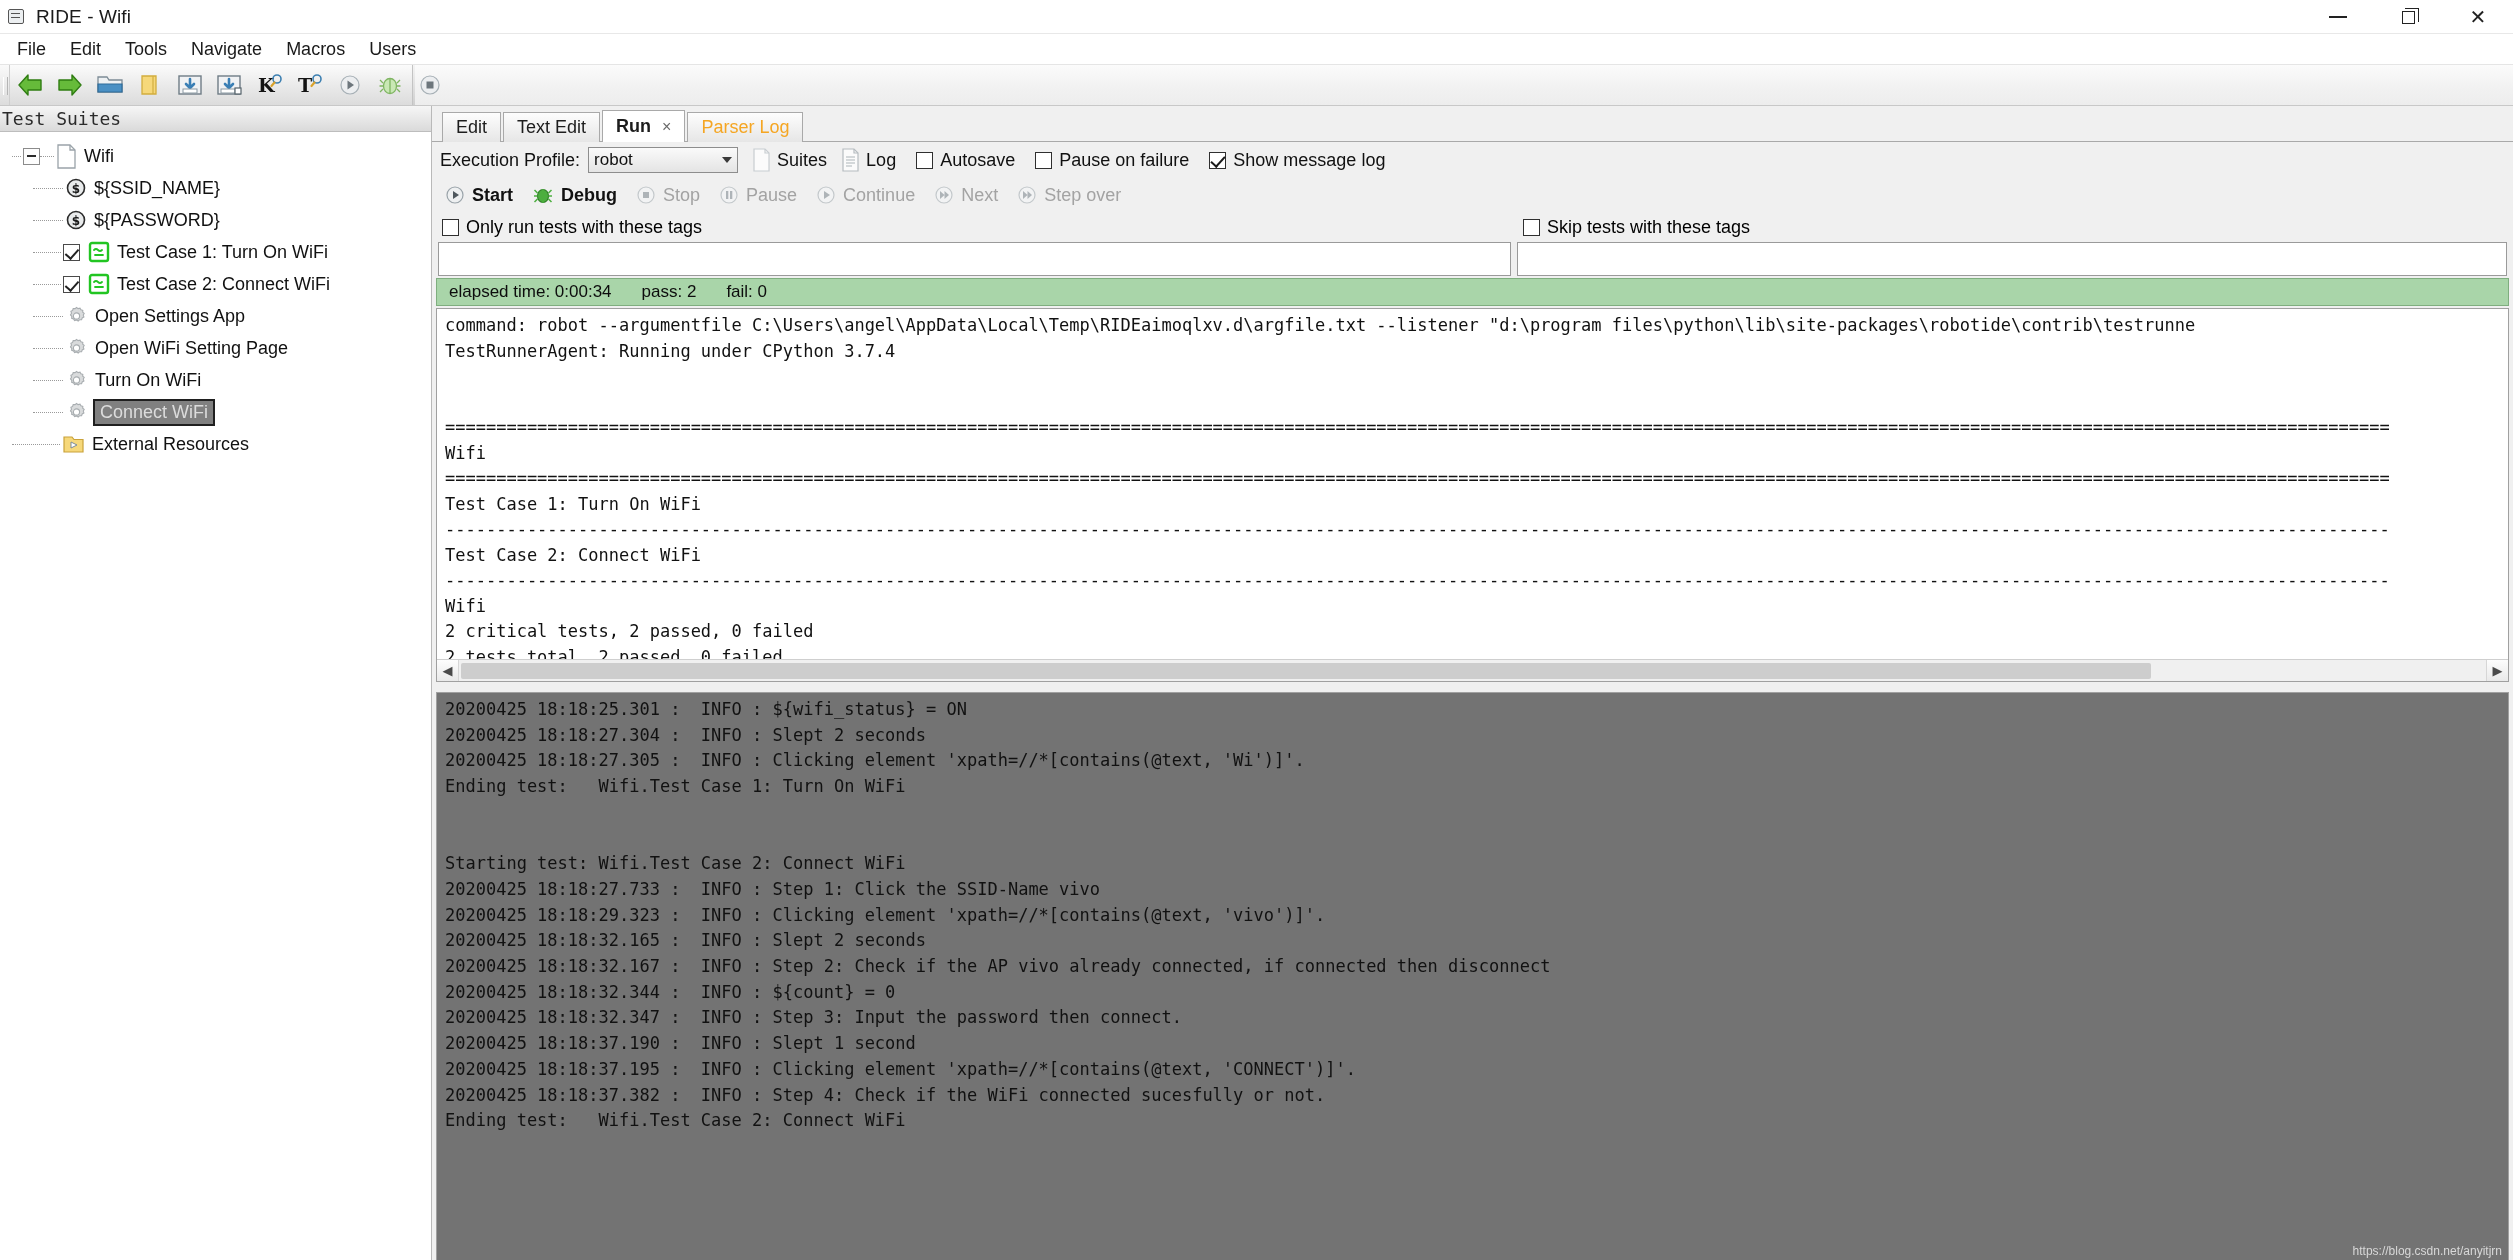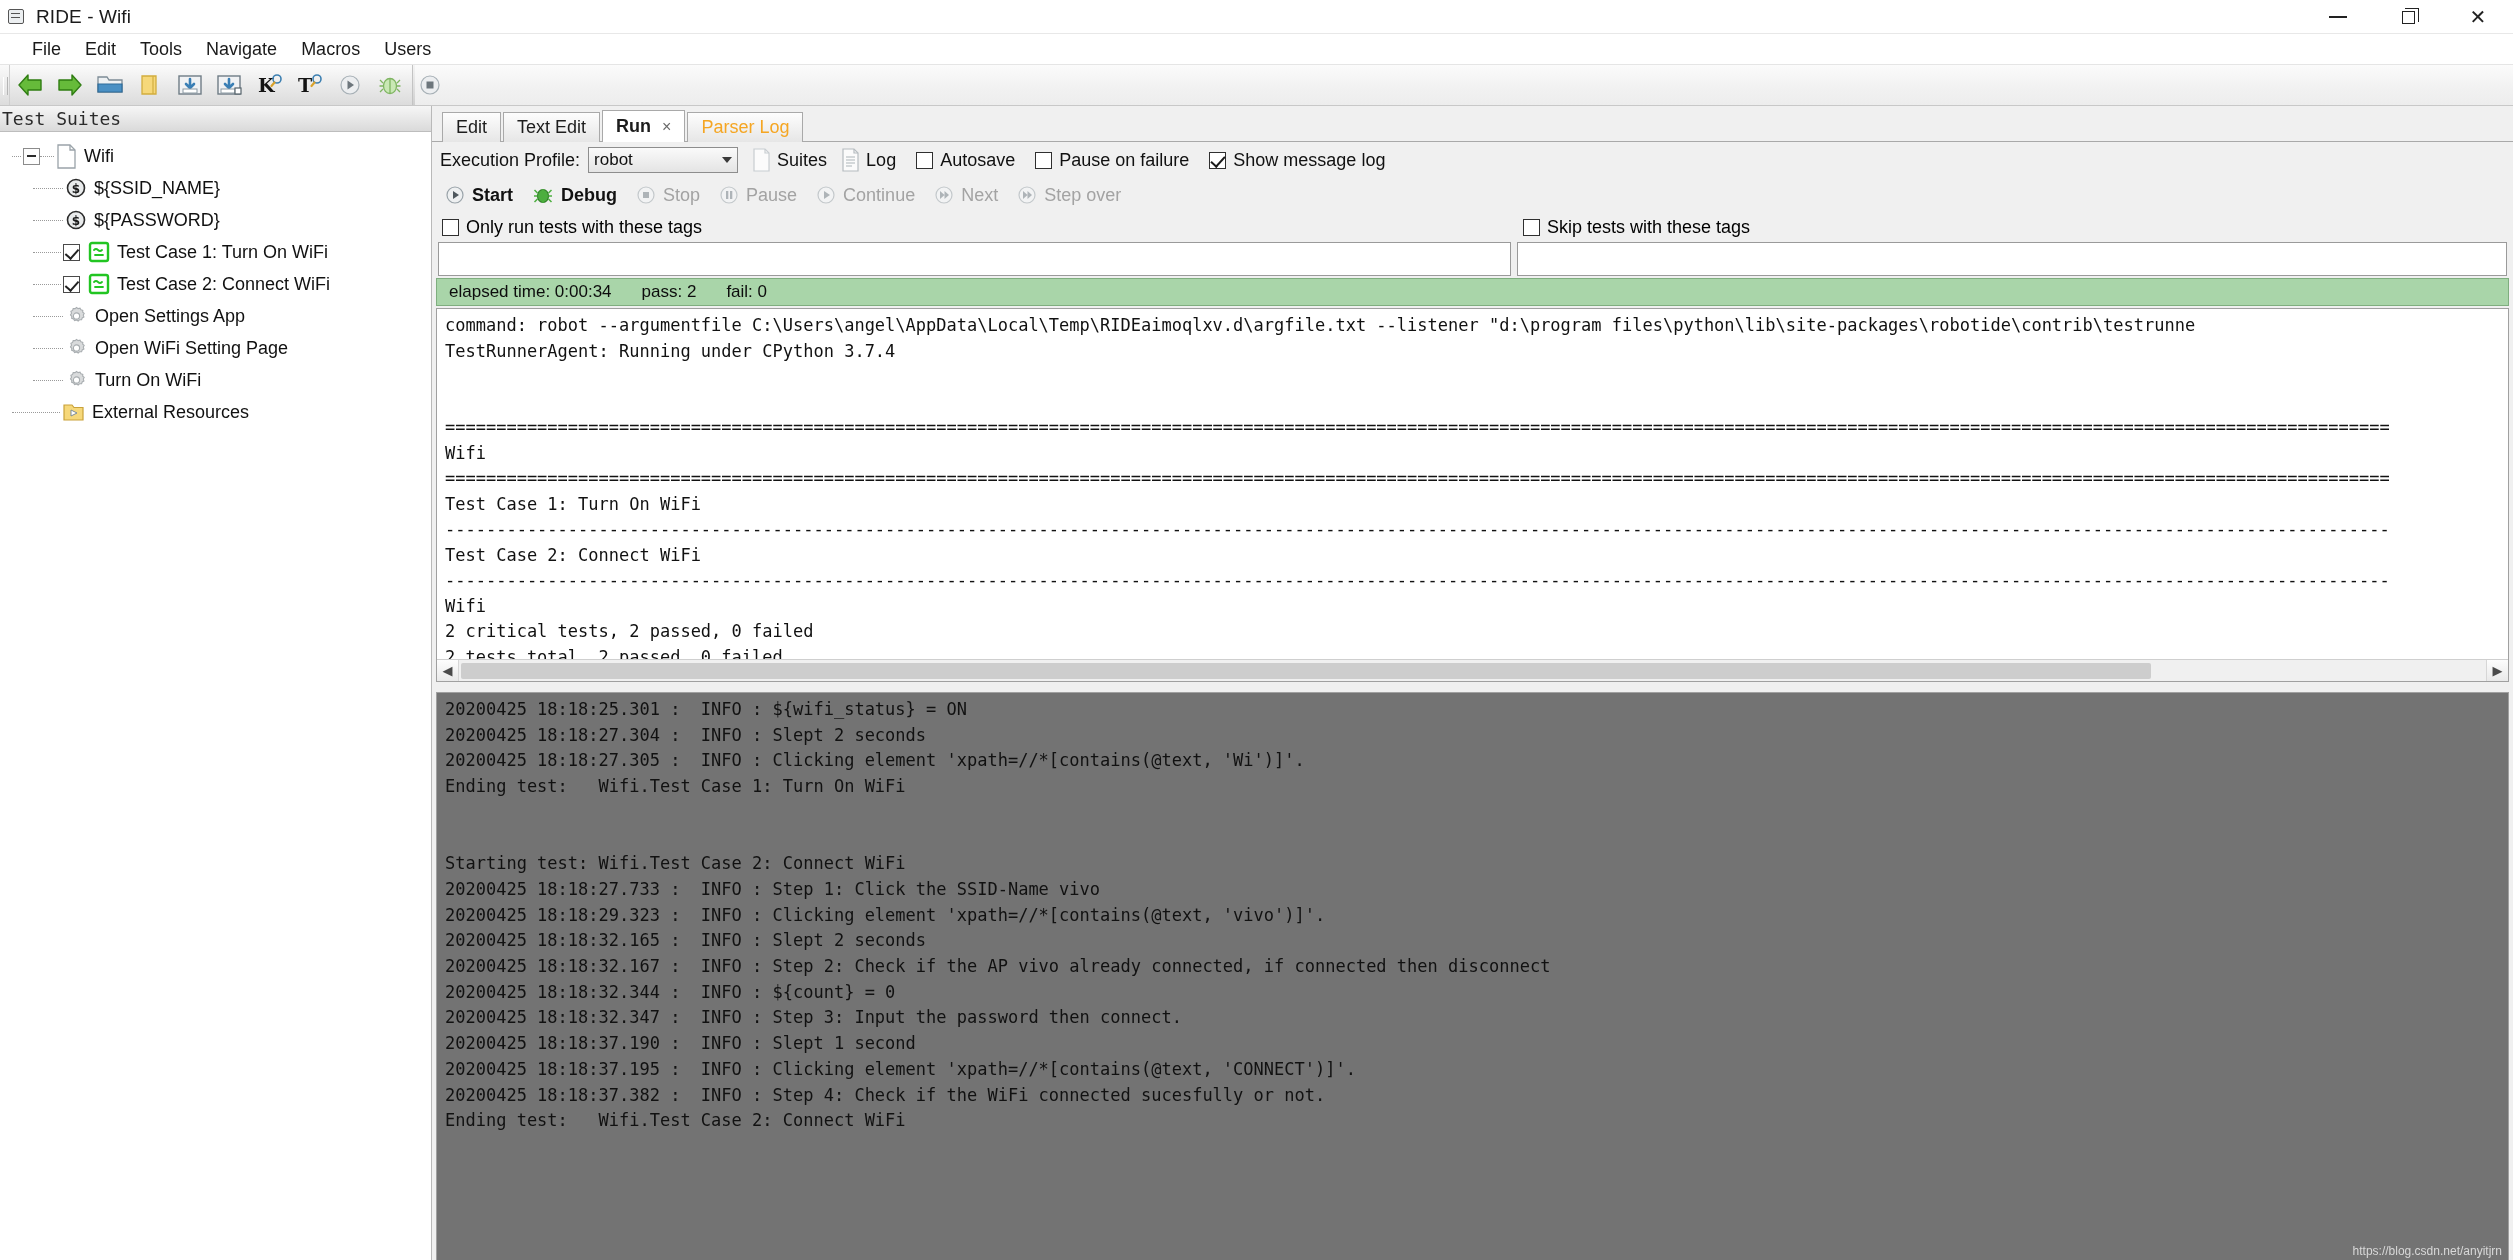--- a/index.html
+++ b/index.html
@@ -55,21 +55,21 @@
   .wmin { width: 18px; height: 1.5px; background: #222; }
   .wmax { width: 13px; height: 13px; border: 1.5px solid #222; position: relative; }
   .wmax::before { content:""; position:absolute; left:2px; top:-4px; width:13px; height:13px; border:1.5px solid #222; border-bottom:none; border-left:none;}
   .wclose { font-size: 20px; line-height: 1; font-family: "DejaVu Sans", sans-serif; }
 
   
   #menubar {
     height: 30px;
     display: flex; align-items: center;
     background: #ffffff;
-    padding-left: 20px;
+    padding-left: 5px;
     font-size: 18px;
   }
   #menubar .mi {
     padding: 2px 12px;
     color: #1a1a1a;
   }
 
   
   #toolbar {
     height: 42px;
@@ -585,20 +585,31 @@
         <span class="dots" style="width:30px"></span>
         <span class="icn">
           <svg width="23" height="23" viewBox="0 0 23 23">
               <path d="M11.5 2.5 l1.6 1.1 l1.9-.5 l.9 1.7 l1.9 .5 l-.1 1.9 l1.5 1.2 l-.9 1.7 l.6 1.9 l-1.7 .9 l-.6 1.9 l-1.9-.1 l-1.5 1.3 l-1.7-1 l-1.9 .6 l-1-1.7 l-1.9-.6 l.1-1.9 l-1.3-1.5 l1-1.7 l-.6-1.9 l1.7-.9 l.6-1.9 l1.9 .1 Z" fill="#d9dbdc" stroke="#a8adb0" stroke-width="1.1"></path>
               <circle cx="11.5" cy="11" r="3.1" fill="#ffffff" stroke="#a8adb0" stroke-width="1.1"></circle>
             </svg>
         </span>
         <span class="tlabel">Turn On WiFi</span>
       </div>
 
+      <div class="trow">
+        <span class="ind" style="width:33px"></span>
+        <span class="dots" style="width:30px"></span>
+        <span class="icn">
+          <svg width="23" height="23" viewBox="0 0 23 23">
+              <path d="M11.5 2.5 l1.6 1.1 l1.9-.5 l.9 1.7 l1.9 .5 l-.1 1.9 l1.5 1.2 l-.9 1.7 l.6 1.9 l-1.7 .9 l-.6 1.9 l-1.9-.1 l-1.5 1.3 l-1.7-1 l-1.9 .6 l-1-1.7 l-1.9-.6 l.1-1.9 l-1.3-1.5 l1-1.7 l-.6-1.9 l1.7-.9 l.6-1.9 l1.9 .1 Z" fill="#d9dbdc" stroke="#a8adb0" stroke-width="1.1"></path>
+              <circle cx="11.5" cy="11" r="3.1" fill="#ffffff" stroke="#a8adb0" stroke-width="1.1"></circle>
+            </svg>
+        </span>
+        <span class="tlabel sel">Connect WiFi</span>
+      </div>
 
       <div class="trow">
         <span class="ind" style="width:12px"></span>
         <span class="dots" style="width:48px"></span>
         <span class="icn">
           <svg width="23" height="22" viewBox="0 0 23 22">
               <path d="M2 4 h8 l2 2.5 h9 V19 H2 Z" fill="#f6d87a" stroke="#c9a23a" stroke-width="1.2"></path>
               <path d="M9 9 l6 3 l-6 3 Z" fill="#ffffff" stroke="#7d8c96" stroke-width="1"></path>
             </svg>
         </span>

